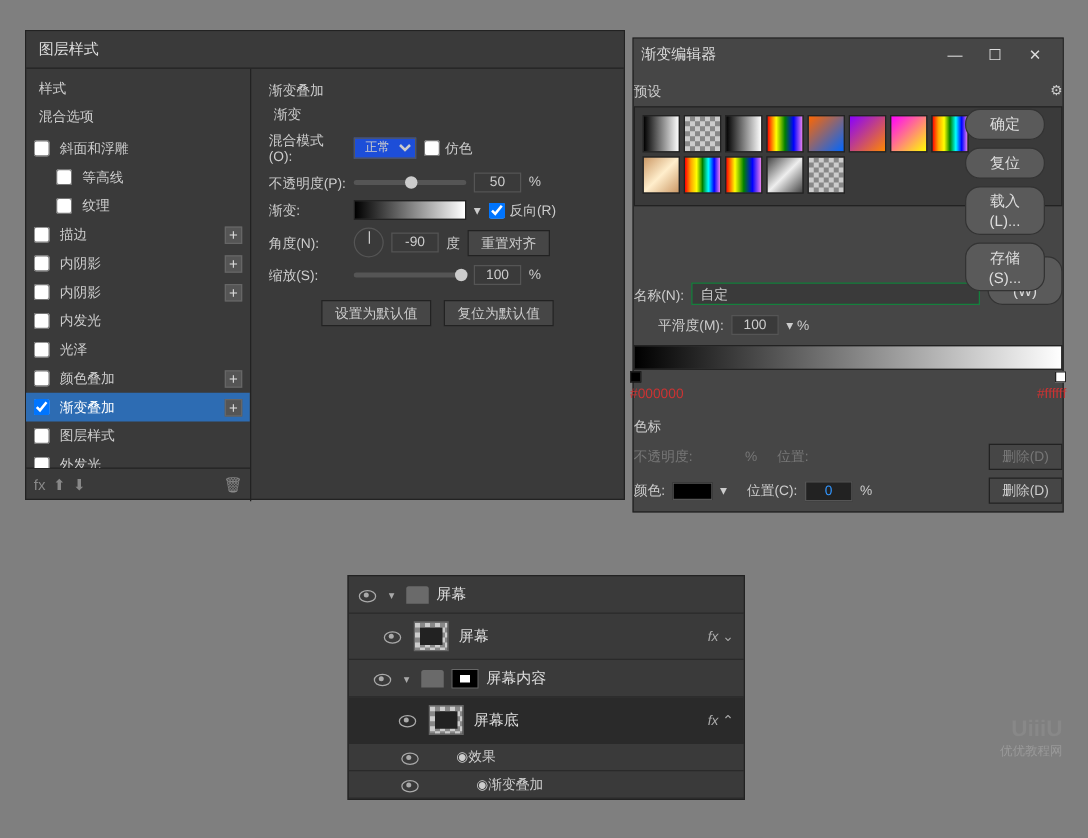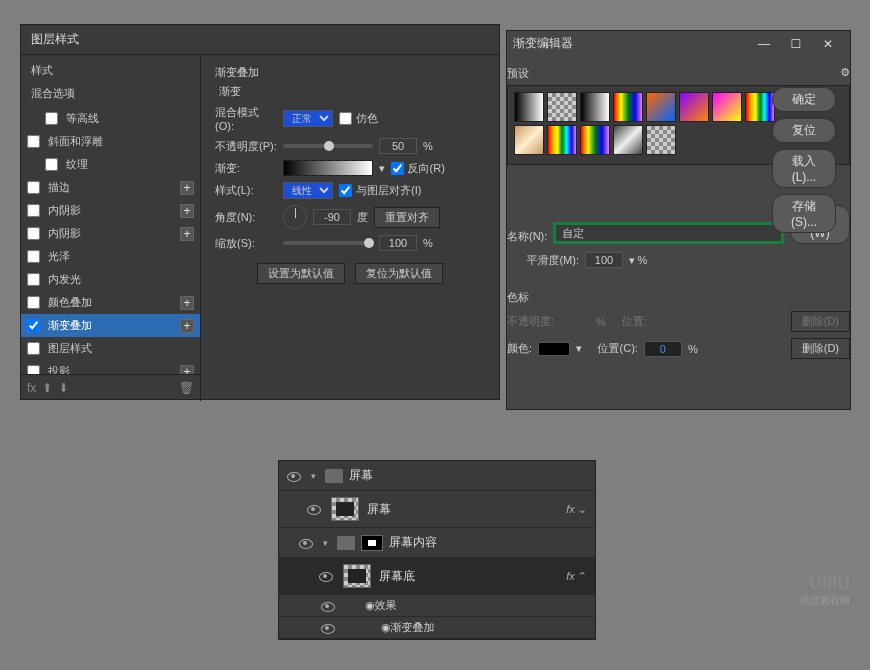--- a/index.html
+++ b/index.html
@@ -44,30 +44,30 @@
 .ge-titlebar .title { flex: 1; }
 .ge-titlebar .wbtn { width: 32px; text-align: center; cursor: pointer; }
 .ge-body { padding: 10px 0; color: #ccc; font-size: 11px; }
 .presets-label { display: flex; justify-content: space-between; margin-bottom: 4px; }
 .presets-box { border: 1px solid #222; padding: 6px; background: #3a3a3a; height: 80px; }
 .preset-row { display: flex; gap: 3px; margin-bottom: 3px; flex-wrap: wrap; }
 .swatch { width: 30px; height: 30px; border: 1px solid #222; cursor: pointer; }
 .right-btns { position: absolute; right: 14px; top: 56px; display: flex; flex-direction: column; gap: 6px; }
 .ge-btn { background: #5a5a5a; border: 1px solid #333; border-radius: 12px; color: #ddd; font-size: 12px; padding: 3px 12px; cursor: pointer; width: 64px; text-align: center; }
 .ge-name-row { display: flex; align-items: flex-end; margin: 16px 0 8px; gap: 6px; }
-.ge-name-row input { flex: 1; background: #3a3a3a; border: 3px solid #15803d; color: #ccc; font-size: 11px; padding: 2px 6px; }
+.ge-name-row input { flex: 1; background: #3a3a3a; border: 1px solid #15803d; color: #ccc; font-size: 11px; padding: 2px 6px; }
 .ge-row { display: flex; align-items: center; margin: 6px 0; gap: 6px; }
 .grad-edit-bar { height: 20px; background: linear-gradient(to right, #000, #fff); border: 1px solid #222; margin: 8px 0; position: relative; }
 .stop-marker { position: absolute; width: 9px; height: 9px; border: 1px solid #222; bottom: -11px; }
 .stop-marker.left { left: -4px; background: #000; }
 .stop-marker.right { right: -4px; background: #fff; }
 .stop-label { position: absolute; color: #cc3333; font-size: 11px; bottom: -26px; }
 .stop-label.left { left: -4px; }
 .stop-label.right { right: -4px; }
-.stops-section { margin-top: 22px; }
+.stops-section { margin-top: 38px; }
 .color-well { width: 32px; height: 14px; background: #000; border: 1px solid #555; display: inline-block; }
 
 .layers-panel { position: absolute; left: 278px; top: 460px; width: 318px; background: #3a3a3a; border: 1px solid #222; }
 .layer-row { display: flex; align-items: center; padding: 6px 8px; font-size: 12px; color: #ddd; border-bottom: 1px solid #2a2a2a; cursor: pointer; }
 .eye { width: 14px; height: 14px; margin-right: 10px; position: relative; }
 .eye::before { content: ""; position: absolute; width: 12px; height: 8px; border: 1px solid #aaa; border-radius: 50%; top: 3px; }
 .eye::after { content: ""; position: absolute; width: 4px; height: 4px; background: #aaa; border-radius: 50%; left: 4px; top: 5px; }
 .disclosure { width: 10px; margin-right: 4px; color: #aaa; font-size: 9px; }
 .folder-icon { width: 18px; height: 14px; background: #6a6a6a; margin-right: 6px; border-radius: 2px 2px 0 0; }
 .thumb-icon { width: 28px; height: 24px; background: repeating-conic-gradient(#888 0 25%, #ccc 0 50%) 0 0/8px 8px; border: 1px solid #666; margin-right: 8px; position: relative; }
@@ -82,28 +82,28 @@
 </head>
 <body>
 
 <div class="dialog layer-style-dialog">
   <div class="dialog-title">图层样式</div>
   <div class="ls-body">
     <div class="ls-left">
       <div class="ls-left-head">样式</div>
       <div class="ls-left-sub">混合选项</div>
       <div class="style-list" id="style-list">
+          <div class="style-item">
+            <input type="checkbox" style="">
+            <span>斜面和浮雕</span>
+          </div>
           <div class="style-item indent">
             <input type="checkbox" style="">
             <span>等高线</span>
           </div>
-          <div class="style-item">
-            <input type="checkbox" style="">
-            <span>斜面和浮雕</span>
-          </div>
           <div class="style-item indent">
             <input type="checkbox" style="">
             <span>纹理</span>
           </div>
           <div class="style-item">
             <input type="checkbox" style="">
             <span>描边</span>
             <span class="plus">+</span>
           </div>
           <div class="style-item">
@@ -111,39 +111,43 @@
             <span>内阴影</span>
             <span class="plus">+</span>
           </div>
           <div class="style-item">
             <input type="checkbox" style="">
             <span>内阴影</span>
             <span class="plus">+</span>
           </div>
           <div class="style-item">
             <input type="checkbox" style="">
+            <span>内发光</span>
+          </div>
+          <div class="style-item">
+            <input type="checkbox" style="">
             <span>光泽</span>
-          </div>
-          <div class="style-item">
-            <input type="checkbox" style="">
-            <span>内发光</span>
           </div>
           <div class="style-item">
             <input type="checkbox" style="">
             <span>颜色叠加</span>
             <span class="plus">+</span>
           </div>
           <div class="style-item selected">
             <input type="checkbox" checked="" style="">
             <span>渐变叠加</span>
             <span class="plus">+</span>
           </div>
           <div class="style-item">
             <input type="checkbox" style="">
             <span>图层样式</span>
+          </div>
+          <div class="style-item">
+            <input type="checkbox" style="">
+            <span>外发光</span>
           </div>
           <div class="style-item">
             <input type="checkbox" style="">
             <span>投影</span>
             <span class="plus">+</span>
           </div>
         </div>
       <div class="ls-footer">
         <span>fx</span>
         <span>⬆</span>
@@ -170,28 +174,20 @@
         <input class="num-input" value="50" style="">
         <span class="pct">%</span>
       </div>
       <div class="row">
         <span class="lbl">渐变:</span>
         <div class="gradient-bar"></div>
         <span>▾</span>
         <label class="chk">
             <input type="checkbox" checked="" style="">
             <span>反向(R)</span>
-          </label>
-      </div>
-      <div class="row">
-        <span class="lbl">样式(L):</span>
-        <select><option>线性</option></select>
-        <label class="chk">
-            <input type="checkbox" checked="" style="">
-            <span>与图层对齐(I)</span>
           </label>
       </div>
       <div class="row">
         <span class="lbl">角度(N):</span>
         <div class="angle-dial">
             <div class="hand"></div>
           </div>
         <input class="num-input" value="-90" style="">
         <span>度</span>
         <button class="small-btn">重置对齐</button>
@@ -252,20 +248,26 @@
     <div class="ge-name-row" style="margin-top:40px">
       <span>名称(N):</span>
       <input value="自定" style="">
       <button class="ge-btn" style="width:60px">新建(W)</button>
     </div>
     <div class="ge-row">
       <span style="width:72px;text-align:right">平滑度(M):</span>
       <input class="num-input" value="100" style="">
       <span>▾ %</span>
     </div>
+    <div class="grad-edit-bar">
+      <div class="stop-marker left"></div>
+      <div class="stop-marker right"></div>
+      <div class="stop-label left">#000000</div>
+      <div class="stop-label right">#ffffff</div>
+    </div>
     <div class="stops-section">
       <div>色标</div>
       <div class="ge-row" style="color:#777">
         <span>不透明度:</span>
         <span style="width:30px"></span>
           <span>%</span>
         <span style="margin-left:10px">位置:</span>
         <span style="width:30px"></span>
         <button class="small-btn" style="color:#777;margin-left:auto">删除(D)</button>
       </div>

